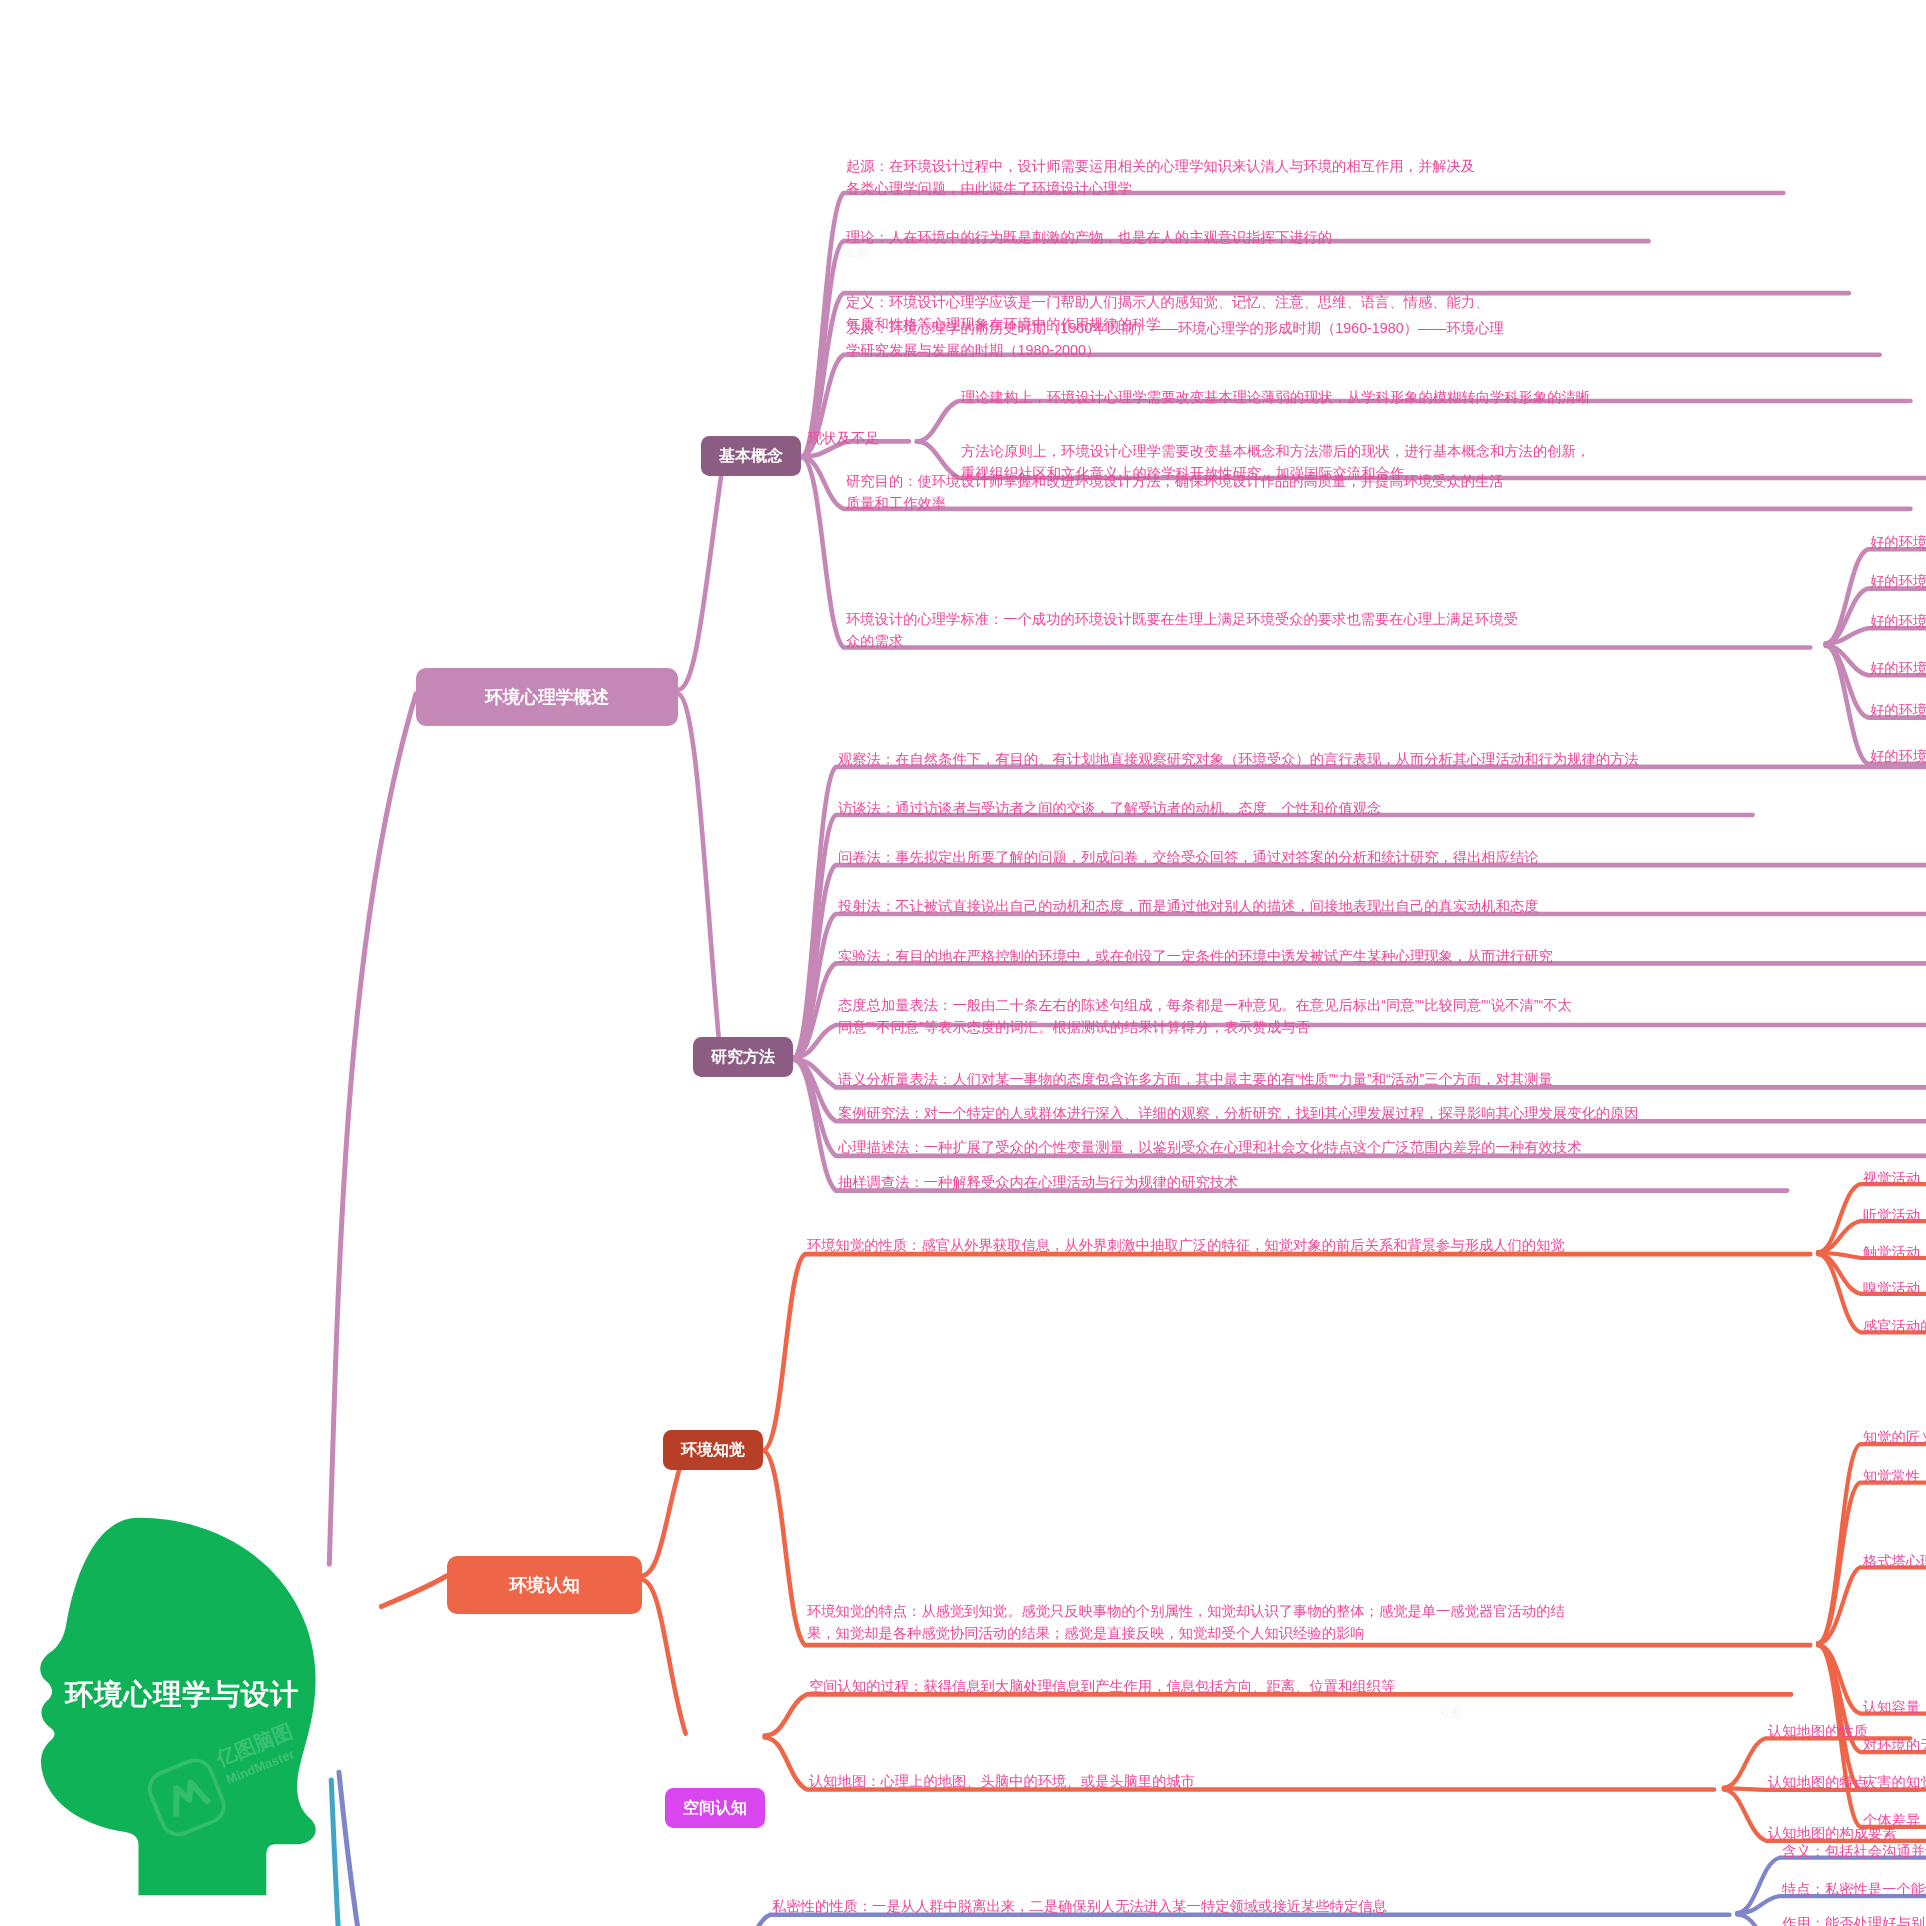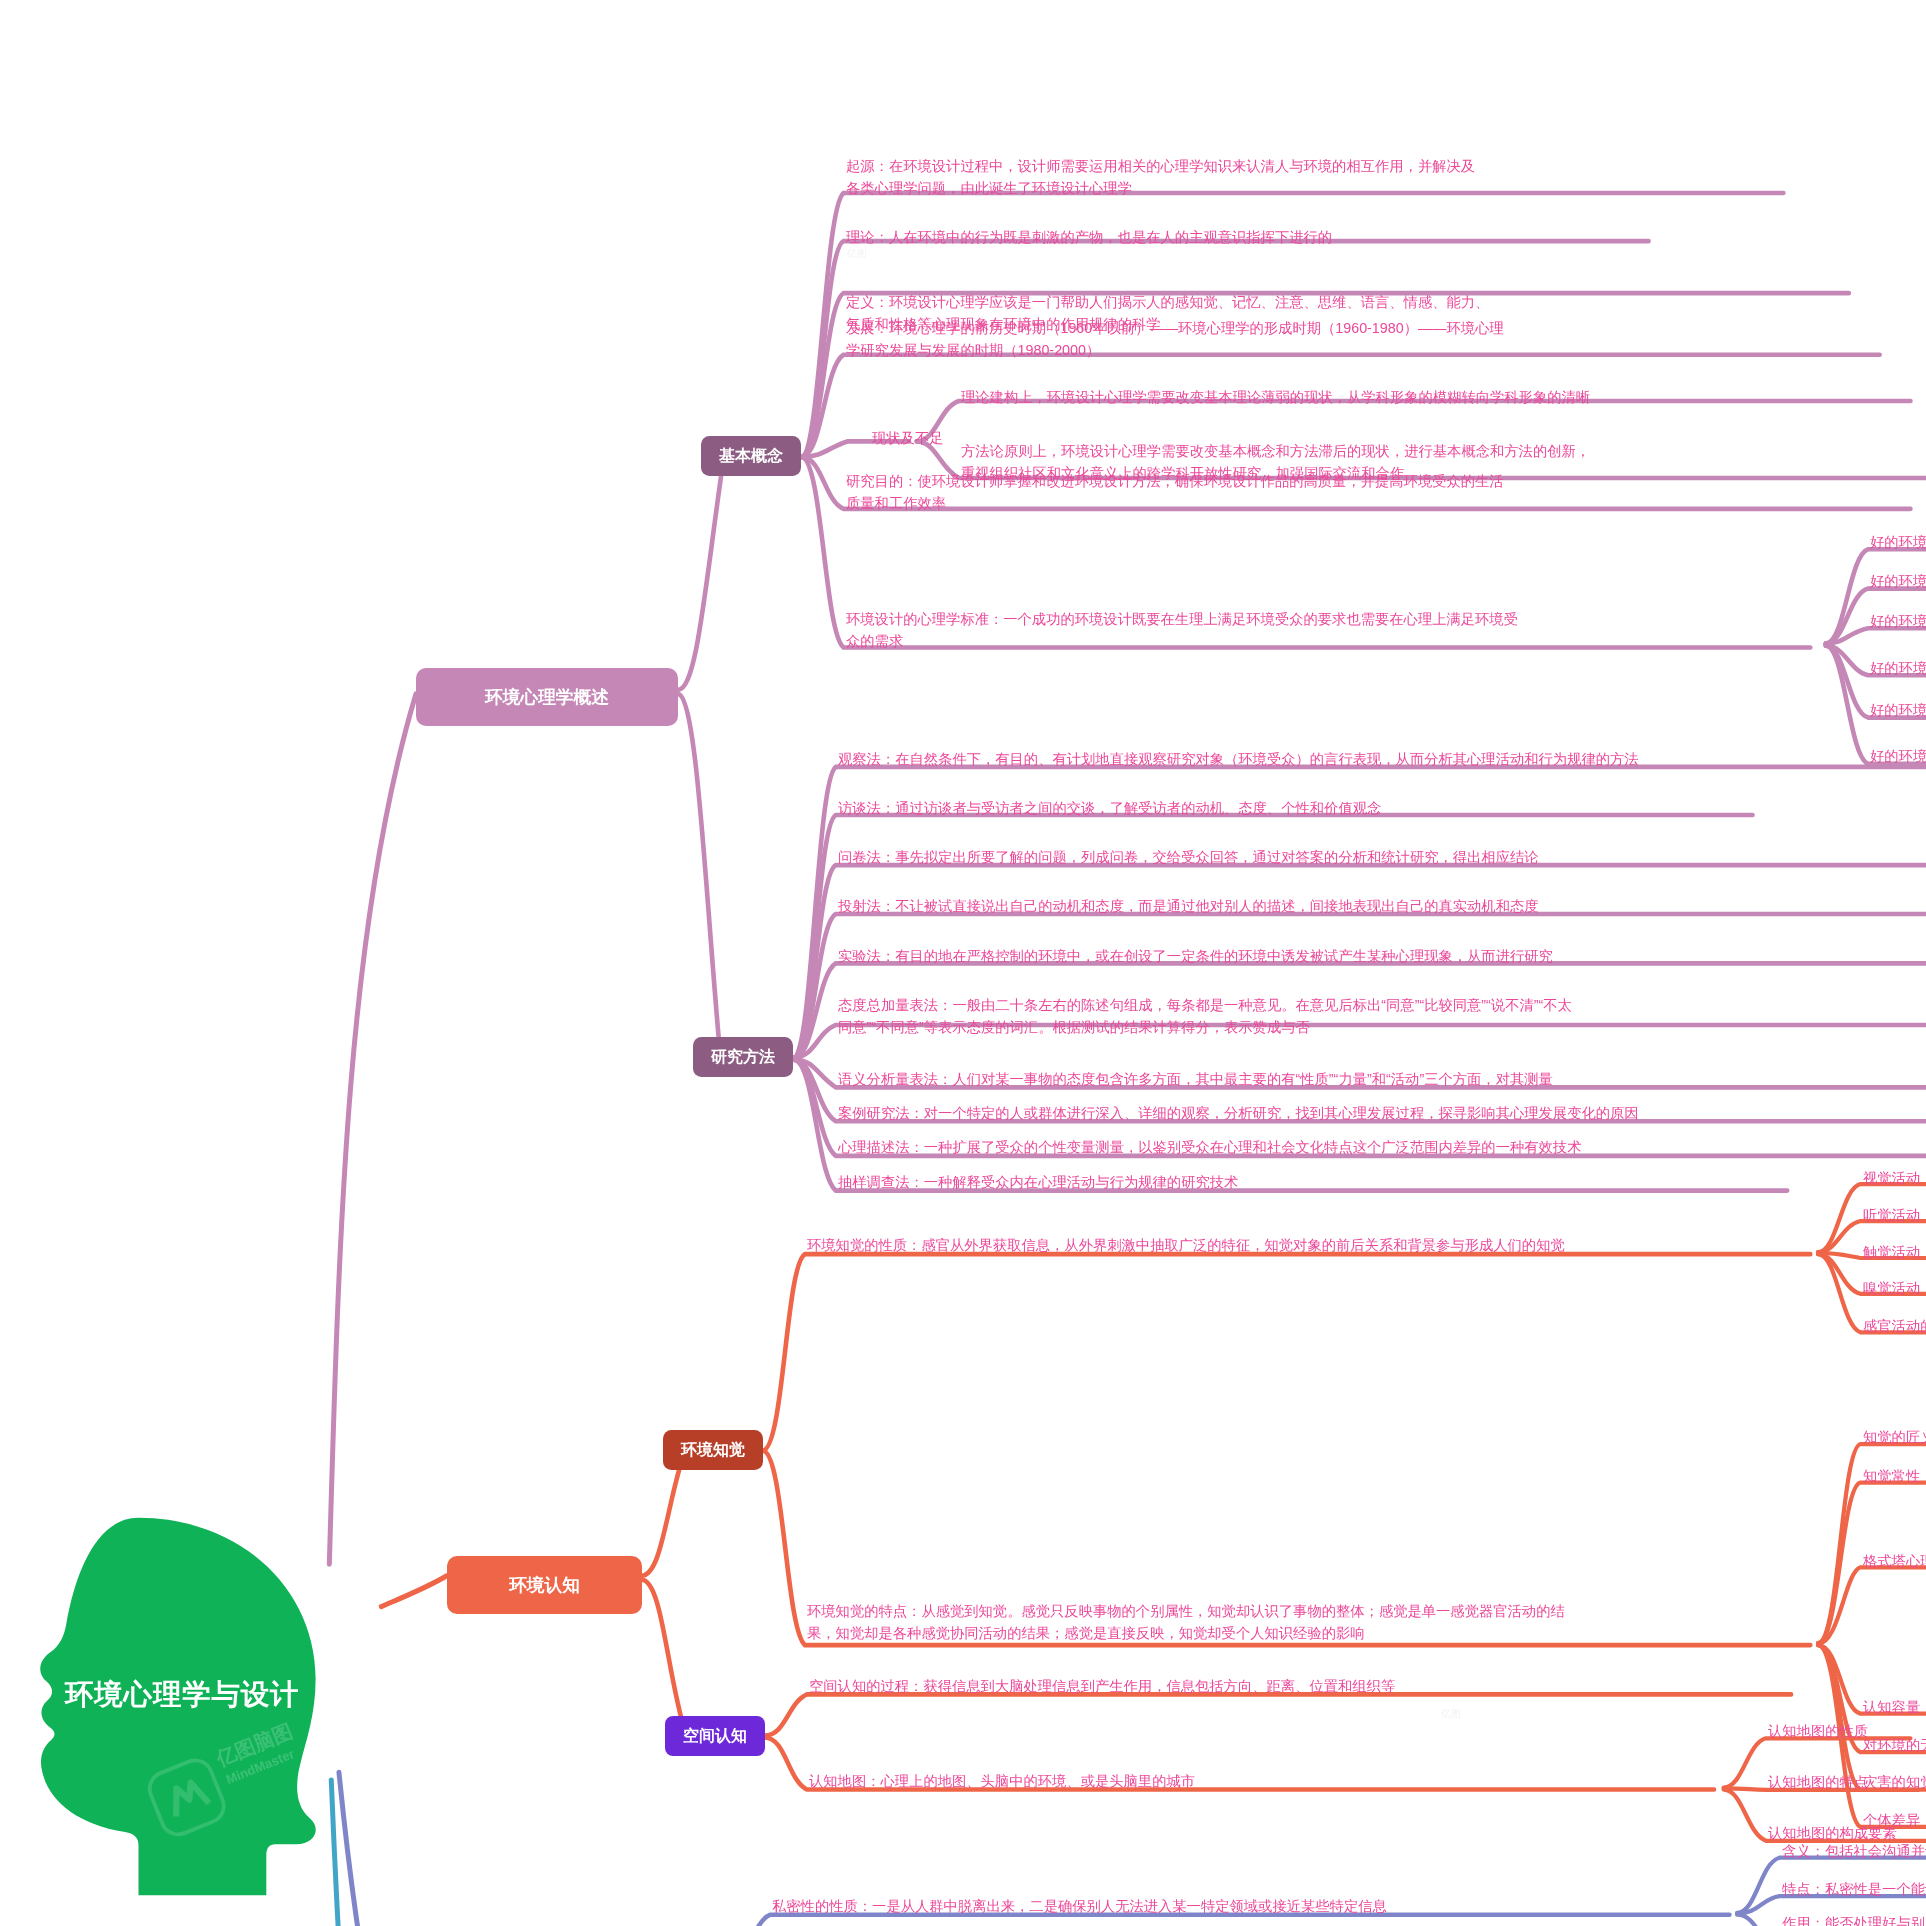--- a/index.html
+++ b/index.html
@@ -213,30 +213,30 @@
     </div>
   </div>
 
   <div class="pill l1" id="p-overview" style="left:416px;top:668px;width:262px;background:#c487b6;">环境心理学概述</div>
   <div class="pill l1" id="p-cognition" style="left:447px;top:1556px;width:195px;background:#ef6548;">环境认知</div>
 
   <div class="pill l2" style="left:701px;top:436px;width:100px;background:#8c5c82;">基本概念</div>
   <div class="pill l2" style="left:693px;top:1037px;width:100px;background:#8c5c82;">研究方法</div>
 
   <div class="pill l2" style="left:663px;top:1430px;width:100px;background:#b73f28;">环境知觉</div>
-  <div class="pill l2" style="left:665px;top:1716px;width:100px;background:#6d28d9;border-radius:8px;">空间认知</div>
+  <div class="pill l2" style="left:665px;top:1788px;width:100px;background:#d946ef;">空间认知</div>
 
   <div class="leaf" style="left:846px;top:156px;width:944px;">起源：在环境设计过程中，设计师需要运用相关的心理学知识来认清人与环境的相互作用，并解决及
 各类心理学问题，由此诞生了环境设计心理学</div>
   <div class="leaf" style="left:846px;top:227px;width:809px;">理论：人在环境中的行为既是刺激的产物，也是在人的主观意识指挥下进行的</div>
   <div class="leaf" style="left:846px;top:256px;width:1009px;margin-top:36px;">定义：环境设计心理学应该是一门帮助人们揭示人的感知觉、记忆、注意、思维、语言、情感、能力、
 气质和性格等心理现象在环境中的作用规律的科学</div>
   <div class="leaf" style="left:846px;top:318px;width:1040px;">发展：环境心理学的前历史时期（1960年以前）——环境心理学的形成时期（1960-1980）——环境心理
 学研究发展与发展的时期（1980-2000）</div>
-  <div class="leaf" style="left:872px;top:428px;width:154px;font-family:Liberation Serif, serif;">现状及不足</div>
+  <div class="leaf" style="left:808px;top:428px;width:154px;font-family:Liberation Serif, serif;">现状及不足</div>
   <div class="leaf" style="left:961px;top:387px;width:963px;">理论建构上，环境设计心理学需要改变基本理论薄弱的现状，从学科形象的模糊转向学科形象的清晰</div>
   <div class="leaf" style="left:961px;top:441px;width:986px;">方法论原则上，环境设计心理学需要改变基本概念和方法滞后的现状，进行基本概念和方法的创新，
 重视组织社区和文化意义上的跨学科开放性研究，加强国际交流和合作</div>
   <div class="leaf" style="left:846px;top:471px;width:1075px;">研究目的：使环境设计师掌握和改进环境设计方法，确保环境设计作品的高质量，并提高环境受众的生活
 质量和工作效率</div>
   <div class="leaf" style="left:846px;top:609px;width:986px;">环境设计的心理学标准：一个成功的环境设计既要在生理上满足环境受众的要求也需要在心理上满足环境受
 众的需求</div>
 
   <div class="leaf" style="left:1870px;top:532px;width:539px;">好的环境设计应能很好地彰显场所特性</div>
   <div class="leaf" style="left:1870px;top:571px;width:539px;">好的环境设计能使人感到安全</div>

